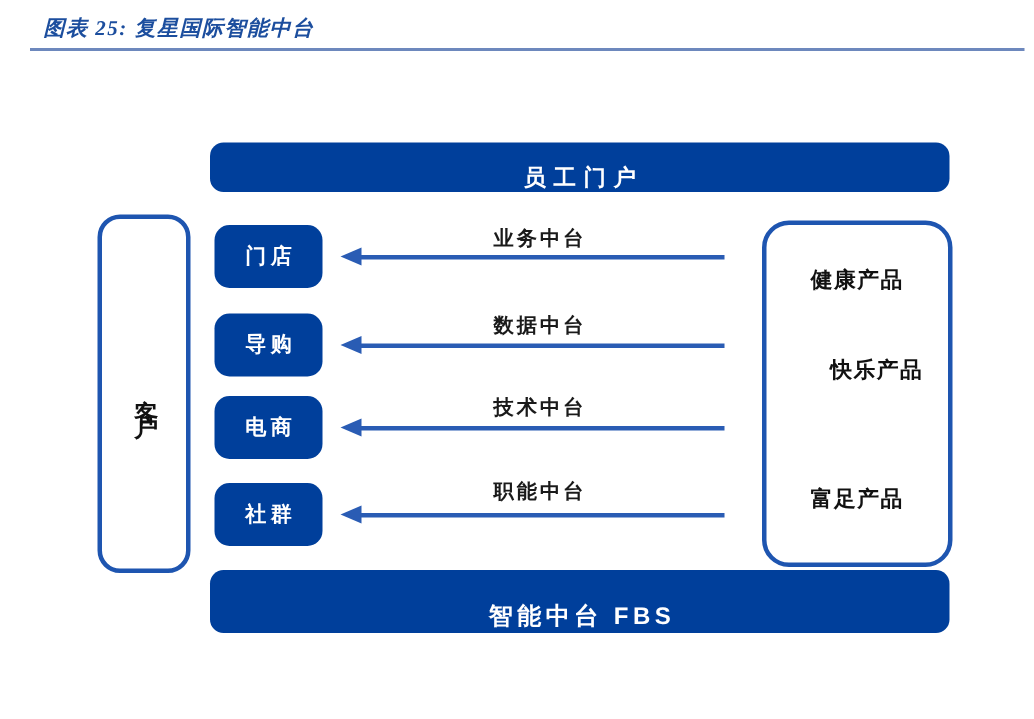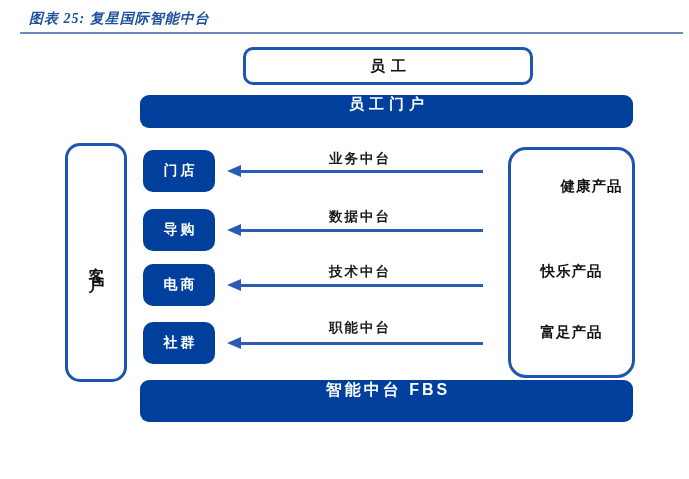--- a/index.html
+++ b/index.html
@@ -21,21 +21,21 @@
   .emp-box{
     position:absolute;left:243px;top:47px;width:290px;height:38px;
     background:#ffffff;border:3px solid #1e55b0;border-radius:10px;
     box-sizing:border-box;display:flex;align-items:center;justify-content:center;
     font-family:"Liberation Serif",serif;font-weight:bold;font-size:15px;color:#111;
     letter-spacing:6px;text-indent:6px;
   }
   
   .bar{
     position:absolute;background:#003f9b;border-radius:9px;
-    display:flex;align-items:flex-start;justify-content:center;
+    display:flex;align-items:flex-end;justify-content:center;
     color:#ffffff;font-weight:bold;
   }
   .portal-bar{left:140px;top:95px;width:493px;height:33px;font-size:15px;letter-spacing:5px;text-indent:5px;}
   .bottom-bar{left:140px;top:380px;width:493px;height:42px;font-size:16px;letter-spacing:3px;text-indent:3px;}
   
   .customer-box{
     position:absolute;left:65px;top:143px;width:62px;height:239px;
     background:#fff;border:3px solid #1e55b0;border-radius:15px;box-sizing:border-box;
     display:flex;align-items:center;justify-content:center;
   }
@@ -68,22 +68,22 @@
   
   .product-box{
     position:absolute;left:508px;top:147px;width:127px;height:231px;
     background:#fff;border:3px solid #1e55b0;border-radius:18px;box-sizing:border-box;
   }
   .product-label{
     position:absolute;left:0;width:100%;height:20px;text-align:center;
     font-family:"Liberation Serif",serif;font-weight:bold;font-size:14.5px;color:#111;
     letter-spacing:1px;
   }
-  .product-label.p0{top:27px;padding-left:20px;}
-  .product-label.p1{top:112px;}
+  .product-label.p0{top:27px;}
+  .product-label.p1{top:87px;padding-left:13px;}
   .product-label.p2{top:173px;}
   
   .footer-rule{
     position:absolute;left:25px;top:437px;width:664px;height:2px;background:#8aa2c8;
   }
   .source-text{
     position:absolute;left:34px;top:443px;
     font-family:"Liberation Serif",serif;font-style:italic;font-weight:bold;
     font-size:12.5px;color:#1c4e9e;letter-spacing:1px;white-space:nowrap;
   }
@@ -95,23 +95,20 @@
   }
 </style>
 </head>
 <body>
 
 <div class="canvas">
 
   <div class="fig-title">图表 25: 复星国际智能中台</div>
   <div class="top-rule"></div>
 
-  <div class="emp-box">
-    <span>员工</span>
-  </div>
 
   <div class="bar portal-bar">
     <span>员工门户</span>
   </div>
 
   <div class="customer-box">
     <span class="vtext">客户</span>
   </div>
 
   <div class="channel" style="top:150px">

